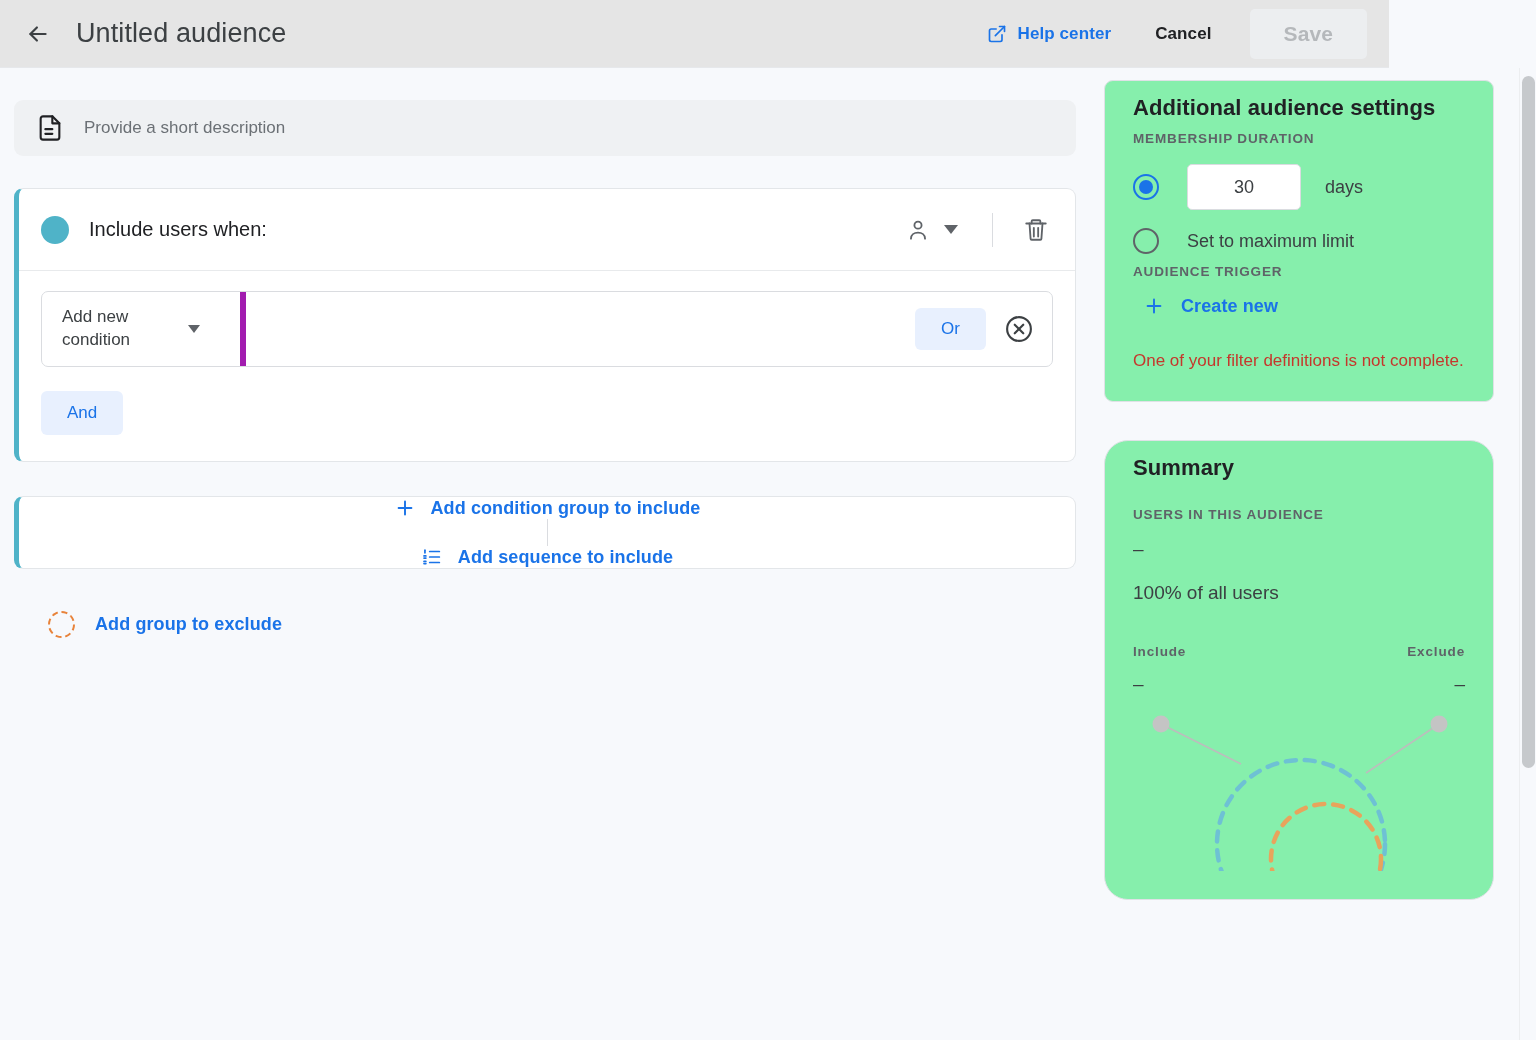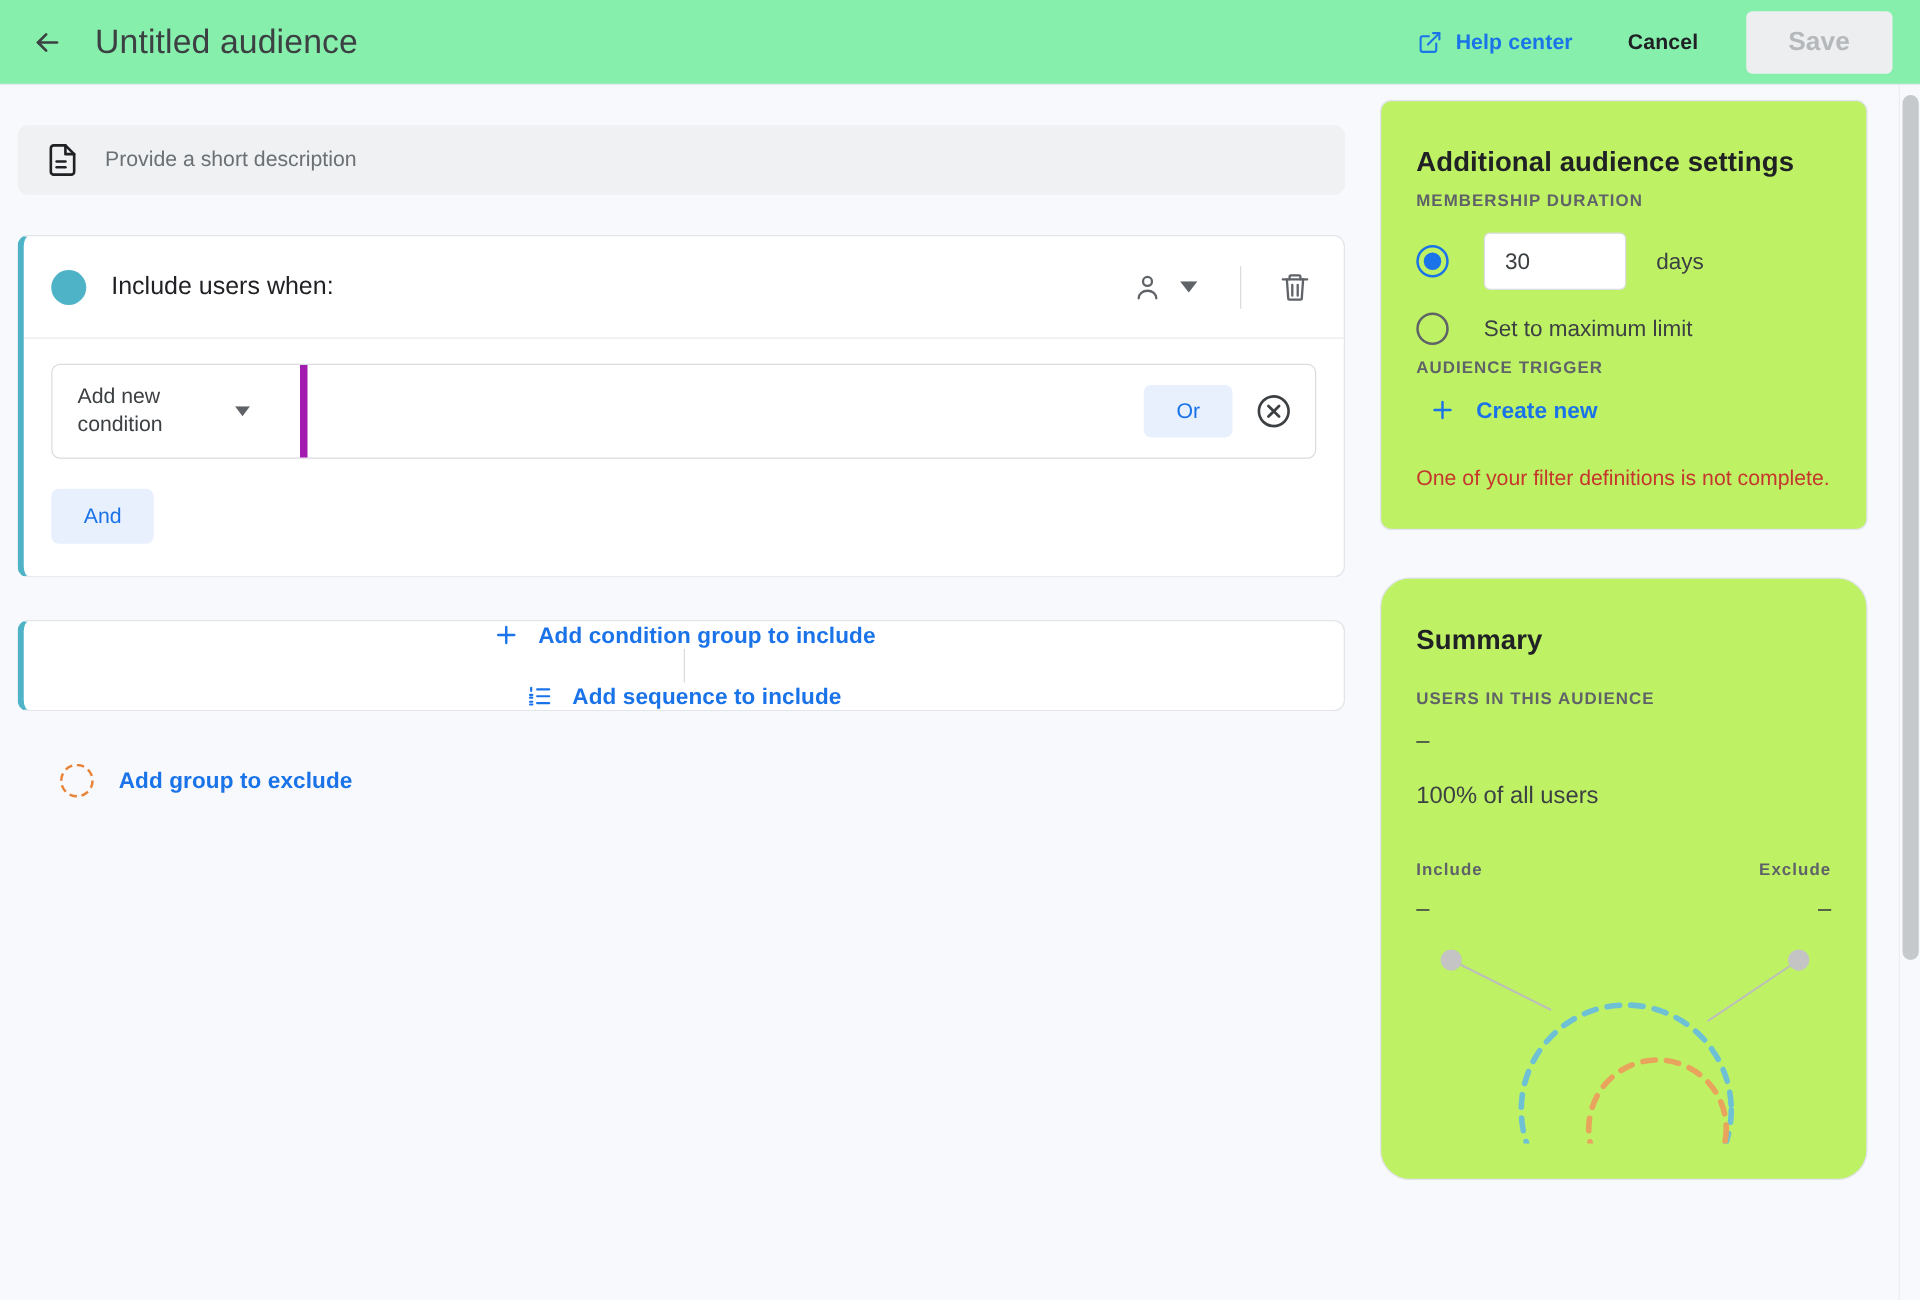--- a/index.html
+++ b/index.html
@@ -6,22 +6,22 @@
   html, body {
     width: 1536px; height: 1040px;
     font-family: "Liberation Sans", sans-serif;
     background: #ffffff;
     overflow: hidden;
   }
   .app { position: relative; width: 1536px; height: 1040px; background:#f7f9fc; }
 
   
   .header {
-    position: absolute; top:0; left:0; width:1536px; height:68px;
-    background:#86efac; display:flex; align-items:center;
+    position: absolute; top:0; left:0; width:1389px; height:68px;
+    background:#e5e5e5; display:flex; align-items:center;
     border-bottom:1px solid #e6e8eb;
   }
   .back-btn {
     width:40px; height:40px; margin-left:18px;
     display:flex; align-items:center; justify-content:center;
     border-radius:50%; cursor:pointer; color:#3c4043;
   }
   .page-title {
     margin-left:18px; font-size:27px; color:#3c4043; font-weight:400;
     letter-spacing:.1px;
@@ -121,22 +121,22 @@
     letter-spacing:.1px;
   }
   .dash-circle {
     width:27px; height:27px; border-radius:50%;
     border:2.5px dashed #e8833a; flex:none;
   }
 
   
   .right-col { position:absolute; left:1104px; top:12px; width:390px; }
   .panel {
-    background:#bef264; border:1px solid #dfe2e6; border-radius:9px;
-    padding:36px 28px 28px 28px;
+    background:#86efac; border:1px solid #dfe2e6; border-radius:9px;
+    padding:14px 28px 28px 28px;
   }
   .panel + .panel { margin-top:38px;border-radius:24px; }
   .panel-title { font-size:22px; color:#202124; font-weight:700; letter-spacing:.1px; }
   .section-label {
     margin-top:10px; font-size:13.5px; font-weight:700; color:#5f6368;
     letter-spacing:.85px; text-transform:uppercase;
   }
   .radio-row { display:flex; align-items:center; margin-top:18px; }
   .radio {
     width:26px; height:26px; border-radius:50%; border:2px solid #5f6368;
@@ -144,21 +144,21 @@
   }
   .radio.checked { border-color:#1a73e8; }
   .radio.checked::after {
     content:""; position:absolute; left:50%; top:50%;
     width:14px; height:14px; margin:-7px 0 0 -7px; border-radius:50%;
     background:#1a73e8;
   }
   .dur-input {
     margin-left:28px; width:114px; height:46px; border:1px solid #dadce0;
     border-radius:5px; font-size:18px; color:#3c4043; padding:0 16px;
-    font-family:inherit; background:#fff;
+    font-family:inherit; background:#fff;text-align:center;
   }
   .dur-unit { margin-left:24px; font-size:18px; color:#3c4043; }
   .radio-label { margin-left:28px; font-size:18px; color:#3c4043; }
 
   .create-new {
     margin-top:16px; margin-left:10px; display:flex; align-items:center; gap:16px;
     color:#1a73e8; font-size:18px; font-weight:600; cursor:pointer;
     width:max-content; letter-spacing:.1px;
   }
   .error-msg {

